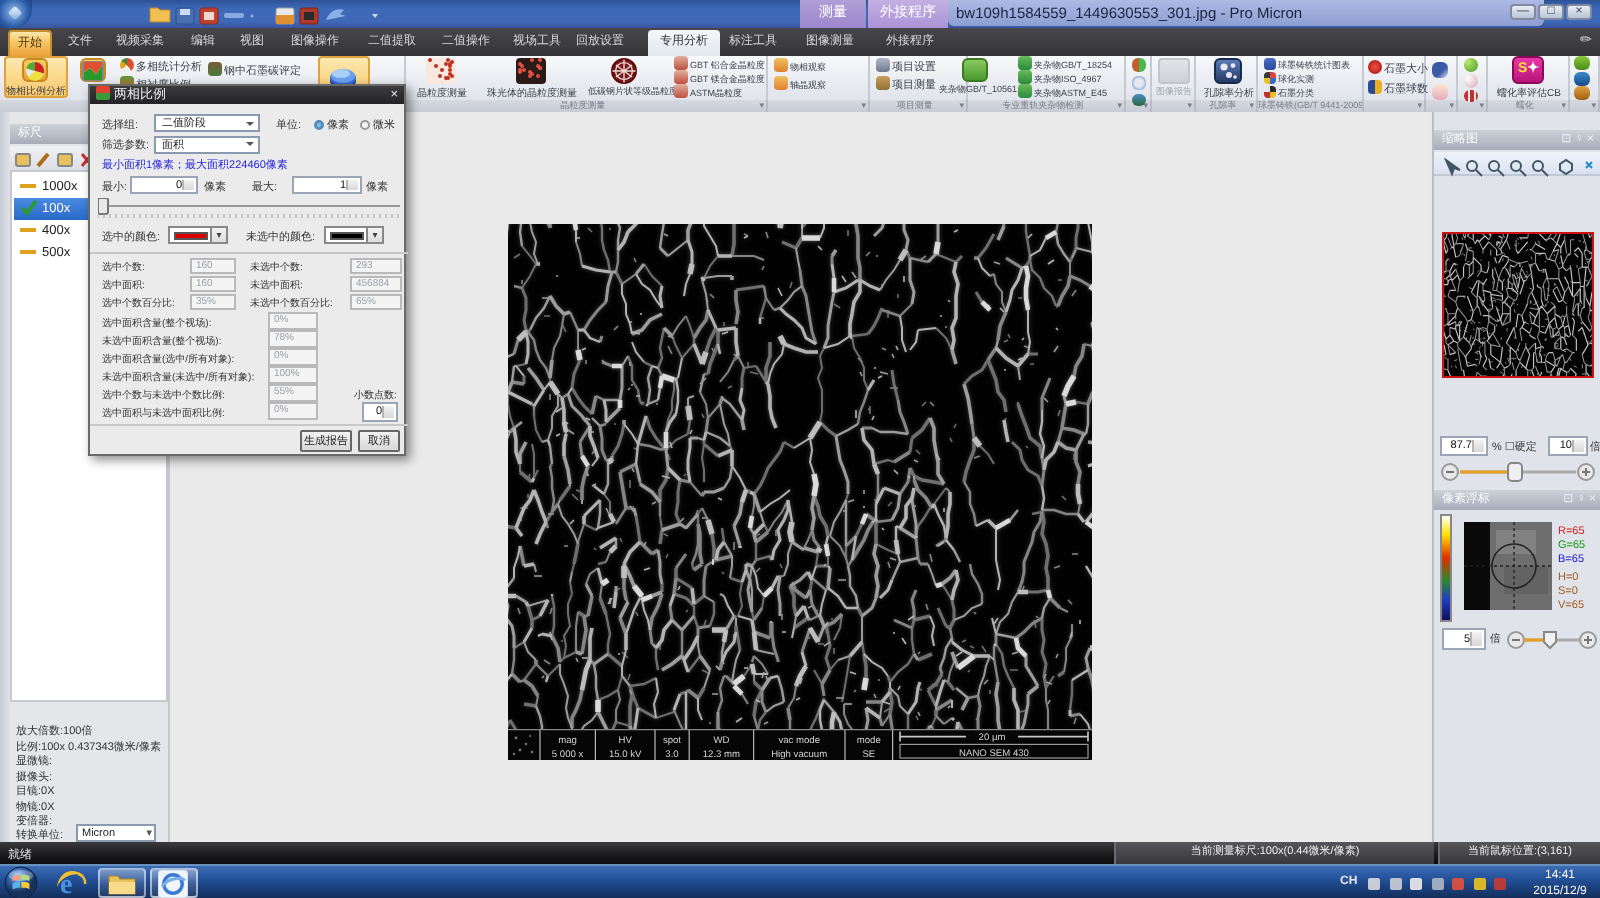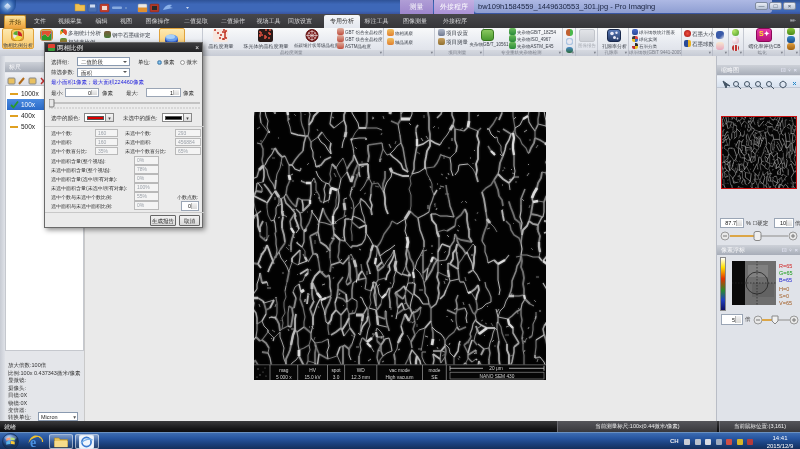--- a/index.html
+++ b/index.html
@@ -57,21 +57,21 @@
     <circle cx="52" cy="7" r="0.8" fill="#9ab0d0"></circle>
     <rect x="64" y="3" width="9" height="8" rx="1" fill="#e8e8e8" stroke="#999" stroke-width="0.5"></rect>
       <rect x="64" y="6.5" width="9" height="4.5" fill="#e09030"></rect>
     <rect x="76" y="3" width="9" height="8" rx="1" fill="#b03a2a" stroke="#7a2418" stroke-width="0.5"></rect>
       <rect x="78" y="5" width="5" height="4" fill="#2a2a2a"></rect>
     <path d="M89 9 C91 4 95 3 98 4 L96 6 L99 7 Z" fill="#8ab0e8"></path>
     <path d="M112 6 l3 0 l-1.5 2 Z" fill="#cddaf0"></path>
   </svg>
   <div id="ctx1" class="abs">测量</div>
   <div id="ctx2" class="abs">外接程序</div>
-  <div id="titlebox" class="abs">bw109h1584559_1449630553_301.jpg - Pro Imaging</div>
+  <div id="titlebox" class="abs">bw109h1584559_1449630553_301.jpg - Pro Micron</div>
   <div class="winbtns abs">
       <div class="winbtn">—</div>
       <div class="winbtn">□</div>
       <div class="winbtn">×</div>
     </div>
 </div>
 <div id="tabrow" class="abs">
     <div class="tab home" style="left:4px;width:22px;">开始</div>
     <div class="tab " style="left:32px;width:16px;">文件</div>
     <div class="tab " style="left:56px;width:28px;">视频采集</div>

